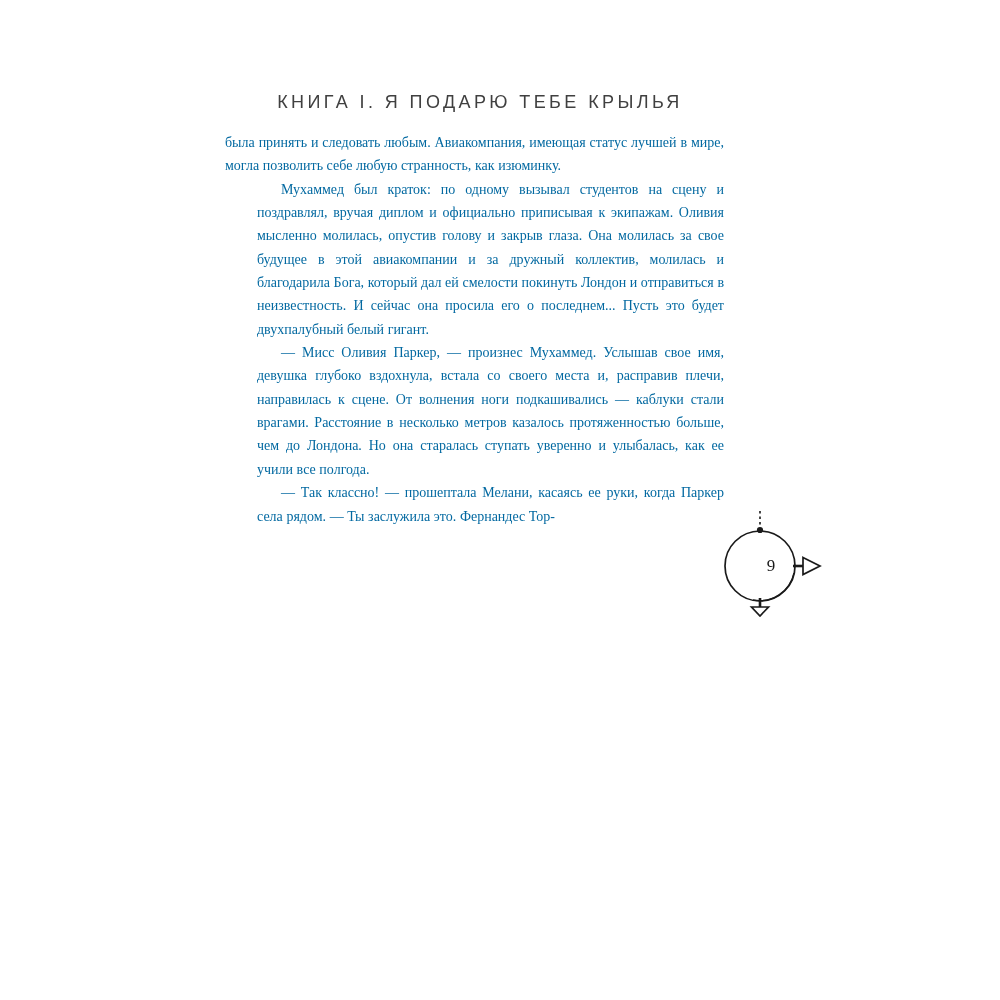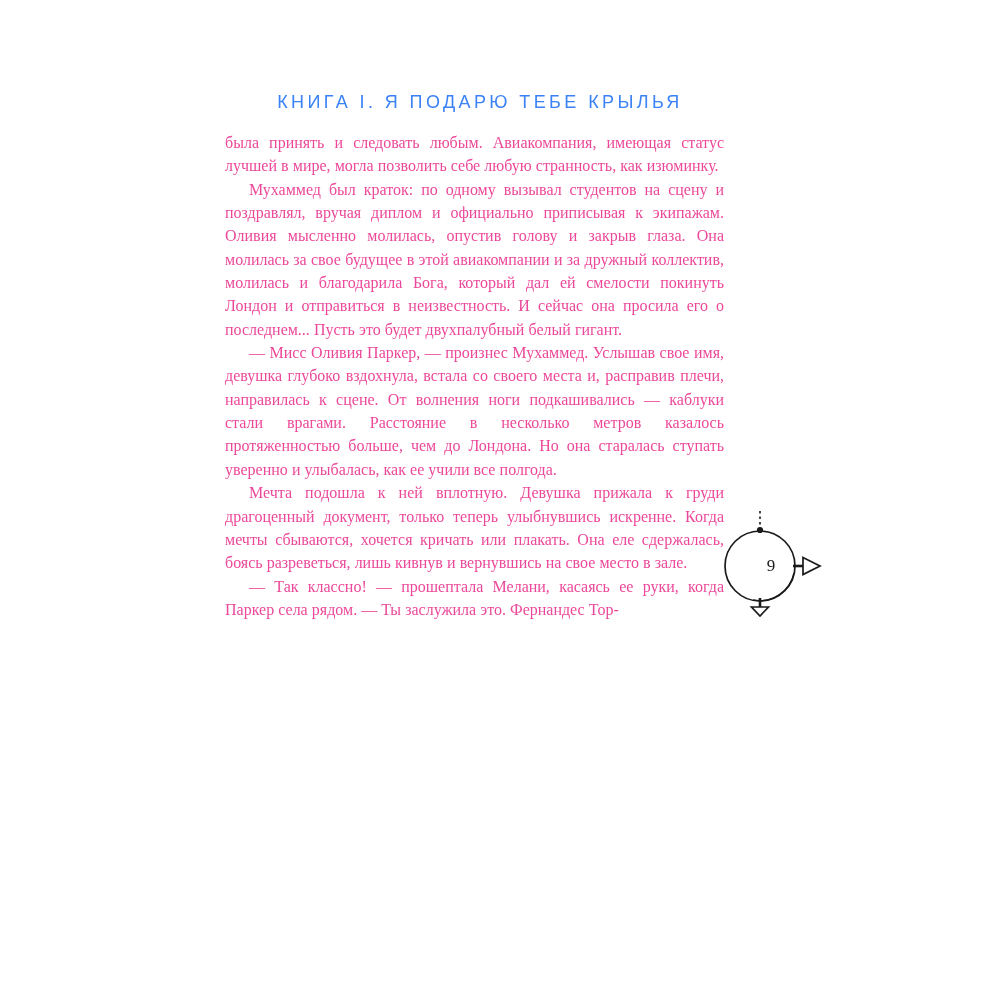--- a/index.html
+++ b/index.html
@@ -21,44 +21,45 @@
   .running-head {
     position: absolute;
     left: 0;
     top: 92px;
     width: 960px;
     text-align: center;
     font-family: "Liberation Sans", "DejaVu Sans", sans-serif;
     font-size: 18px;
     font-weight: 400;
     letter-spacing: 3.4px;
-    color: #3b82f6;
+    color: #404040;
     white-space: nowrap;
   }
 
   
   .text-column {
     position: absolute;
     left: 225px;
     top: 131px;
     width: 499px;
   }
   .para {
     margin: 0;
-    font-size: 16px;
+    font-size: 14px;
     line-height: 23.35px;
     text-align: justify;
     text-justify: inter-word;
     -webkit-hyphens: manual;
     hyphens: manual;
-    color: #ec4899;
+    color: #0369a1;
     word-spacing: 0.1px;
   }
   .para.indent {
     text-indent: 24px;
+    margin-left: 32px;
   }
   .para.flush {
     text-indent: 0;
   }
 
   
   .folio {
     position: absolute;
     left: 713px;
     top: 497px;
@@ -87,21 +88,20 @@
 <body>
 
 <div class="page">
 
   <div class="running-head">КНИГА I. Я ПОДАРЮ ТЕБЕ КРЫЛЬЯ</div>
 
   <div class="text-column">
     <p class="para flush">была принять и следовать любым. Авиакомпания, имеющая статус лучшей в мире, могла позволить себе любую странность, как изюминку.</p>
     <p class="para indent">Мухаммед был краток: по одному вызывал студентов на сцену и поздравлял, вручая диплом и официально приписывая к экипажам. Оливия мысленно молилась, опустив голову и закрыв глаза. Она молилась за свое будущее в этой авиакомпании и за дружный коллектив, молилась и благодарила Бога, который дал ей смелости покинуть Лондон и отправиться в неизвестность. И сейчас она просила его о последнем... Пусть это будет двухпалубный белый гигант.</p>
     <p class="para indent">— Мисс Оливия Паркер, — произнес Мухаммед. Услышав свое имя, девушка глубоко вздохнула, встала со своего места и, расправив плечи, направилась к сцене. От волнения ноги подкашивались — каблуки стали врагами. Расстояние в несколько метров казалось протяженностью больше, чем до Лондона. Но она старалась ступать уверенно и улыбалась, как ее учили все полгода.</p>
-    <p class="para indent">Мечта подошла к ней вплотную. Девушка прижала к груди драгоценный документ, только теперь улыбнувшись искренне. Когда мечты сбываются, хочется кричать или плакать. Она еле сдержалась, боясь разреветься, лишь кивнув и вернувшись на свое место в зале.</p>
     <p class="para indent">— Так классно! — прошептала Мелани, касаясь ее руки, когда Паркер села рядом. — Ты заслужила это. Фернандес Тор-</p>
   </div>
 
   <div class="folio">
     <svg width="110" height="120" viewBox="0 0 110 120">
 
       <line x1="47" y1="14" x2="47" y2="28" stroke="#1a1a1a" stroke-width="1.6" stroke-dasharray="2.5 3"></line>
 
       <circle cx="47" cy="33" r="3.1" fill="#1a1a1a"></circle>
 

